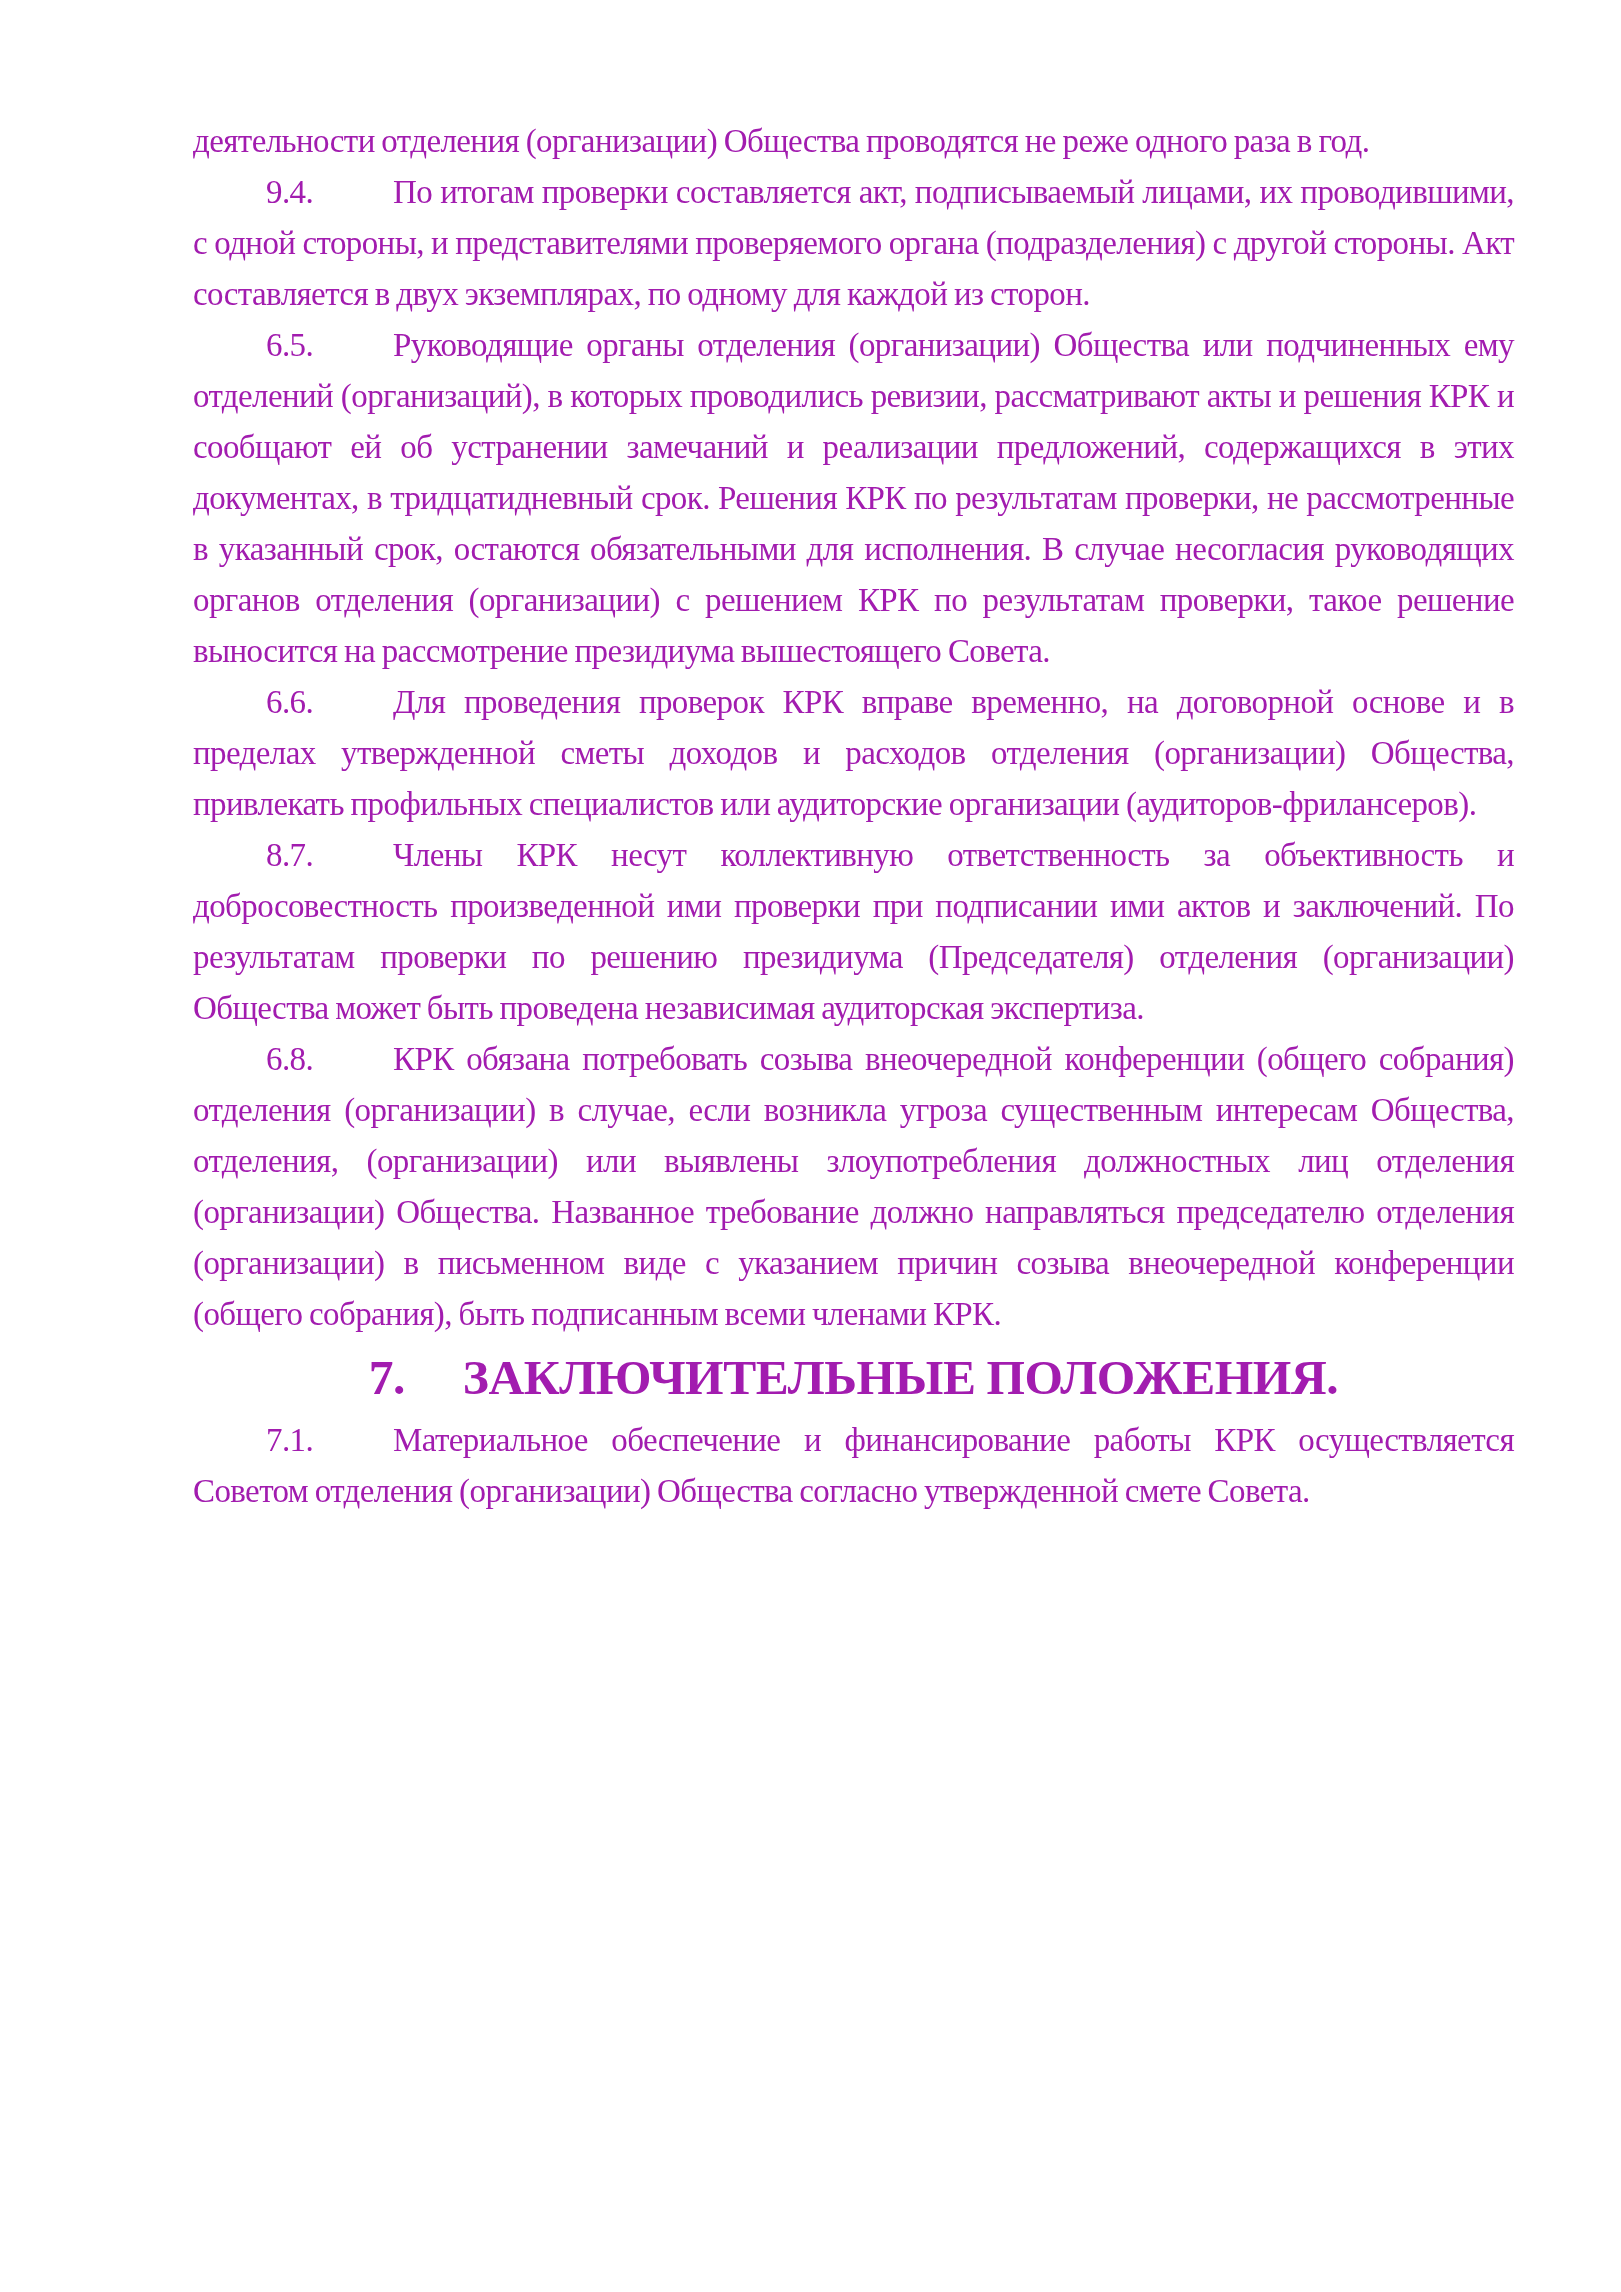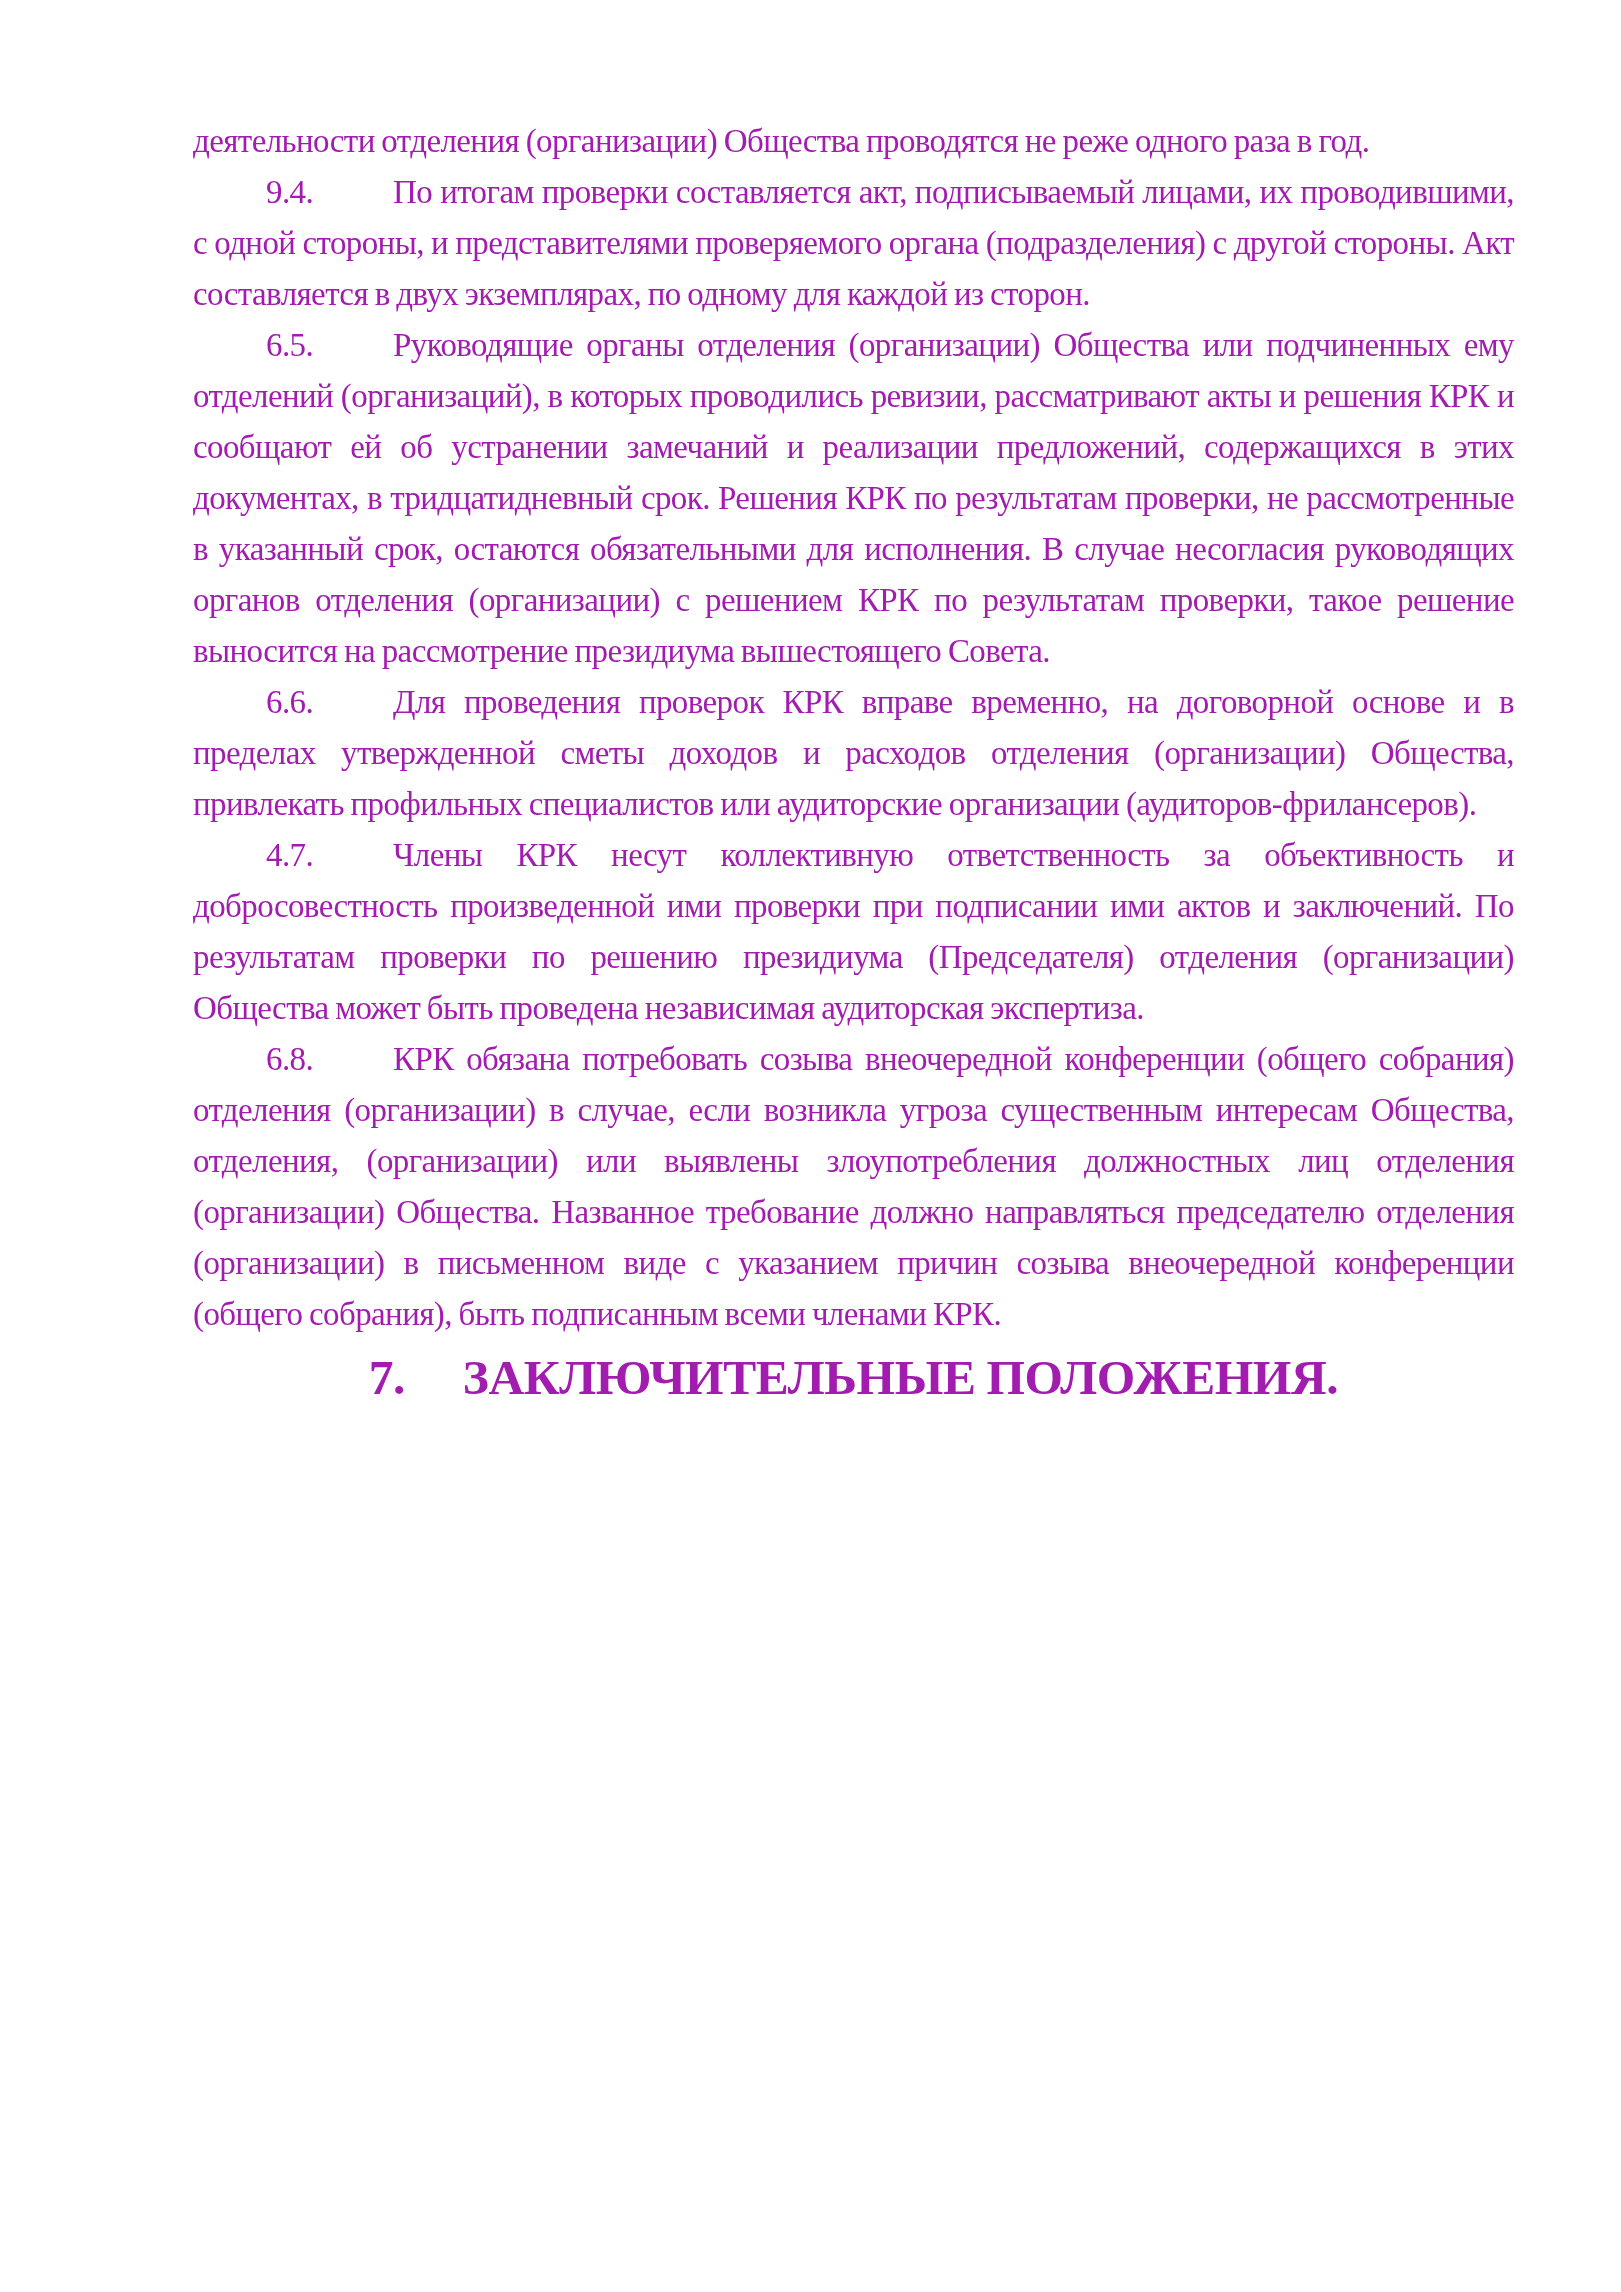--- a/index.html
+++ b/index.html
@@ -38,21 +38,22 @@
 
   <p class="para">деятельности отделения (организации) Общества проводятся не реже одного раза в год.</p>
 
 
   <p class="para item"><span class="num">9.4.</span><span>По итогам проверки составляется акт, подписываемый лицами, их проводившими, с одной стороны, и представителями проверяемого органа (подразделения) с другой стороны. Акт составляется в двух экземплярах, по одному для каждой из сторон.</span></p>
 
   <p class="para item"><span class="num">6.5.</span><span>Руководящие органы отделения (организации) Общества или подчиненных ему отделений (организаций), в которых проводились ревизии, рассматривают акты и решения КРК и сообщают ей об устранении замечаний и реализации предложений, содержащихся в этих документах, в тридцатидневный срок. Решения КРК по результатам проверки, не рассмотренные в указанный срок, остаются обязательными для исполнения. В случае несогласия руководящих органов отделения (организации) с решением КРК по результатам проверки, такое решение выносится на рассмотрение президиума вышестоящего Совета.</span></p>
 
   <p class="para item"><span class="num">6.6.</span><span>Для проведения проверок КРК вправе временно, на договорной основе и в пределах утвержденной сметы доходов и расходов отделения (организации) Общества, привлекать профильных специалистов или аудиторские организации (аудиторов-фрилансеров).</span></p>
 
-  <p class="para item"><span class="num">4.7.</span><span>Члены КРК несут коллективную ответственность за объективность и добросовестность произведенной ими проверки при подписании ими актов и заключений. По результатам проверки по решению президиума (Председателя) отделения (организации) Общества может быть проведена независимая аудиторская экспертиза.</span></p>
+  <p class="para item"><span class="num">8.7.</span><span>Члены КРК несут коллективную ответственность за объективность и добросовестность произведенной ими проверки при подписании ими актов и заключений. По результатам проверки по решению президиума (Председателя) отделения (организации) Общества может быть проведена независимая аудиторская экспертиза.</span></p>
 
   <p class="para item"><span class="num">6.8.</span><span>КРК обязана потребовать созыва внеочередной конференции (общего собрания) отделения (организации) в случае, если возникла угроза существенным интересам Общества, отделения, (организации) или выявлены злоупотребления должностных лиц отделения (организации) Общества. Названное требование должно направляться председателю отделения (организации) в письменном виде с указанием причин созыва внеочередной конференции (общего собрания), быть подписанным всеми членами КРК.</span></p>
 
   <h2 class="heading"><span class="hnum">7.</span><span>ЗАКЛЮЧИТЕЛЬНЫЕ ПОЛОЖЕНИЯ.</span></h2>
 
+  <p class="para item"><span class="num">7.1.</span><span>Материальное обеспечение и финансирование работы КРК осуществляется Советом отделения (организации) Общества согласно утвержденной смете Совета.</span></p>
 
 </div>
 
 
 </body></html>

